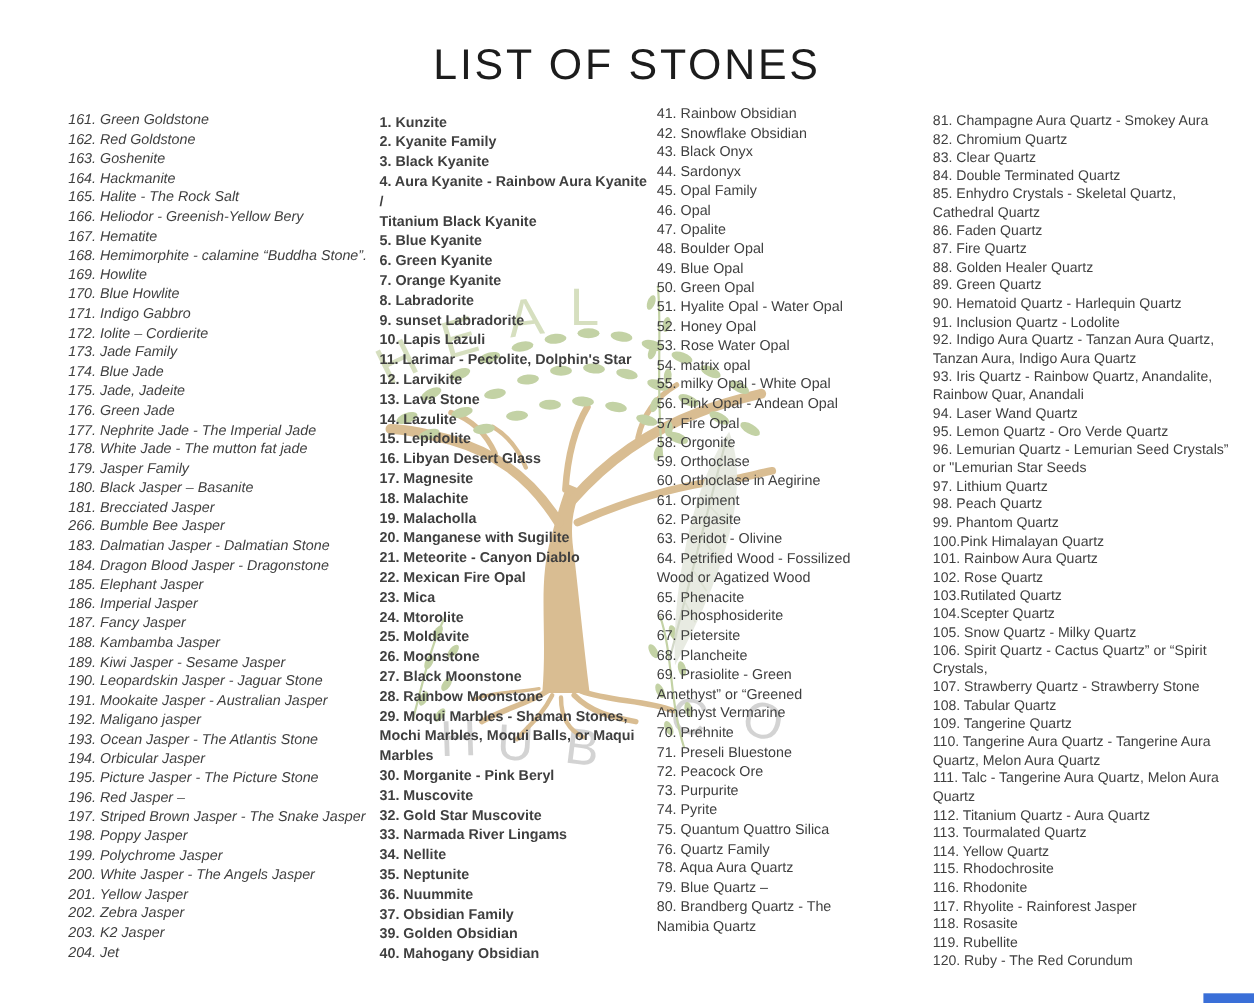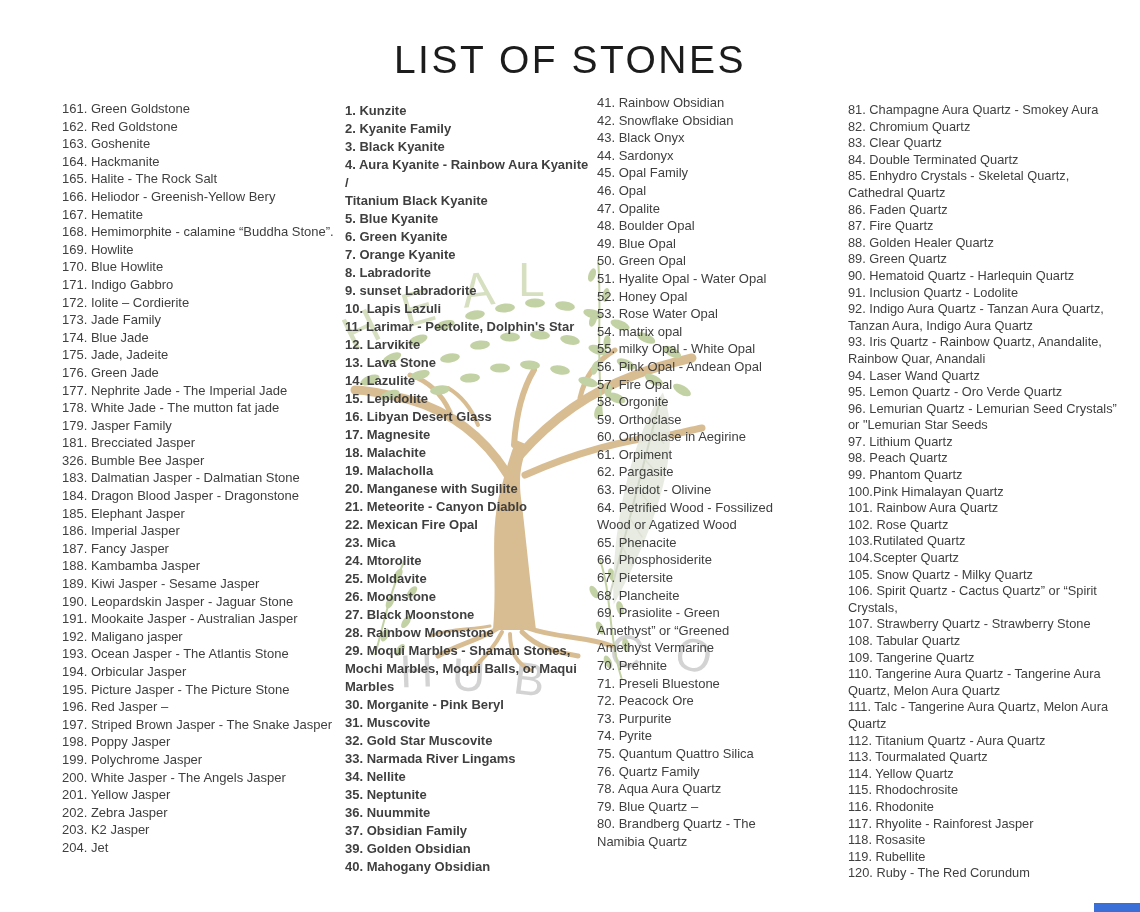--- a/index.html
+++ b/index.html
@@ -17,21 +17,21 @@
   .title{
     position:absolute; left:0; right:0; top:38px; margin:0;
     text-align:center; font-size:39px; font-weight:400;
     letter-spacing:2.5px; color:var(--c-title_text); z-index:2;
   }
   .col{
     position:absolute; z-index:2; color:var(--c-body_text);
     font-size:13px;
   }
   .col .li{white-space:pre-line;}
-  .col1{left:62px;  top:100px; width:278px; line-height:17.6px;}
+  .col1{left:62px;  top:100px; width:278px; line-height:17.6px;font-style:italic;}
   .col2{left:345px; top:102px; width:250px; line-height:18px;font-weight:bold;}
   .col3{left:597px; top:94px; width:248px; line-height:17.6px;}
   .col4{left:848px; top:102px; width:288px; line-height:16.6px; font-size:12.8px;}
 
   .watermark{position:absolute; inset:0; z-index:0;}
   .wm-letter{
     position:absolute; font-weight:400; opacity:.8; line-height:1;
     user-select:none;
   }
   .wm-green{color:var(--c-watermark_green); font-size:48px;}
@@ -173,22 +173,23 @@
       <div class="li">170. Blue Howlite</div>
       <div class="li">171. Indigo Gabbro</div>
       <div class="li">172. Iolite – Cordierite</div>
       <div class="li">173. Jade Family</div>
       <div class="li">174. Blue Jade</div>
       <div class="li">175. Jade, Jadeite</div>
       <div class="li">176. Green Jade</div>
       <div class="li">177. Nephrite Jade - The Imperial Jade</div>
       <div class="li">178. White Jade - The mutton fat jade</div>
       <div class="li">179. Jasper Family</div>
+      <div class="li">180. Black Jasper – Basanite</div>
       <div class="li">181. Brecciated Jasper</div>
-      <div class="li">326. Bumble Bee Jasper</div>
+      <div class="li">266. Bumble Bee Jasper</div>
       <div class="li">183. Dalmatian Jasper - Dalmatian Stone</div>
       <div class="li">184. Dragon Blood Jasper - Dragonstone</div>
       <div class="li">185. Elephant Jasper</div>
       <div class="li">186. Imperial Jasper</div>
       <div class="li">187. Fancy Jasper</div>
       <div class="li">188. Kambamba Jasper</div>
       <div class="li">189. Kiwi Jasper - Sesame Jasper</div>
       <div class="li">190. Leopardskin Jasper - Jaguar Stone</div>
       <div class="li">191. Mookaite Jasper - Australian Jasper</div>
       <div class="li">192. Maligano jasper</div>

